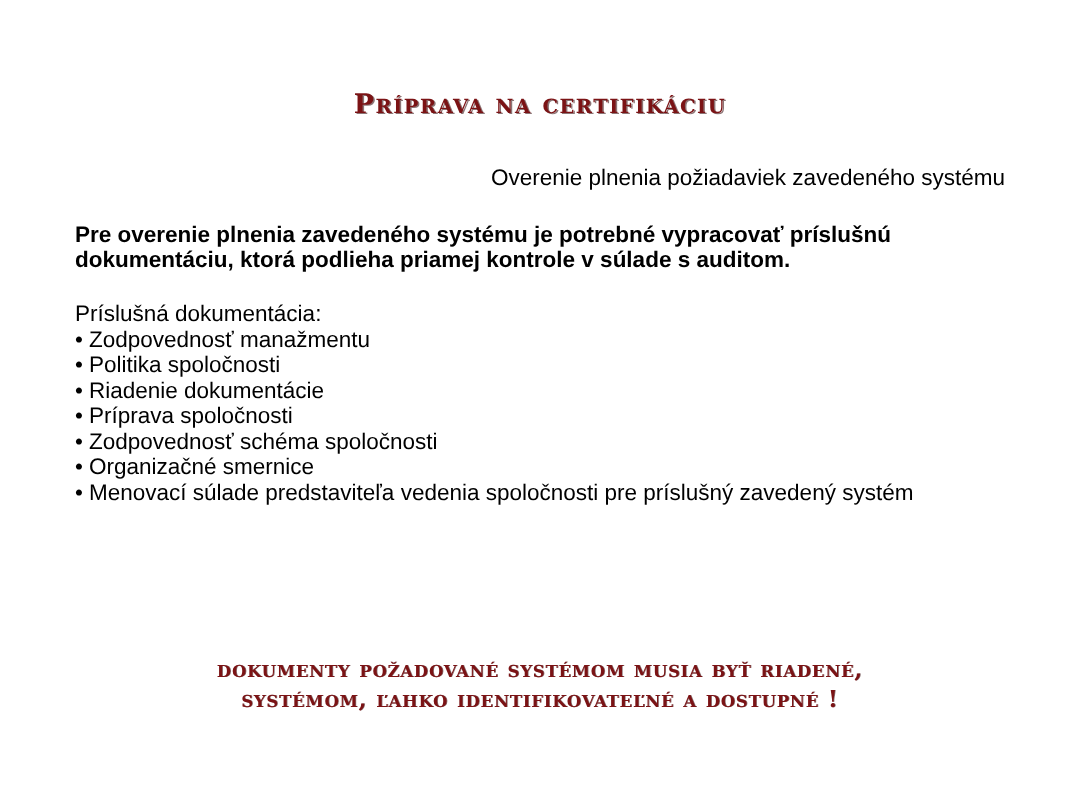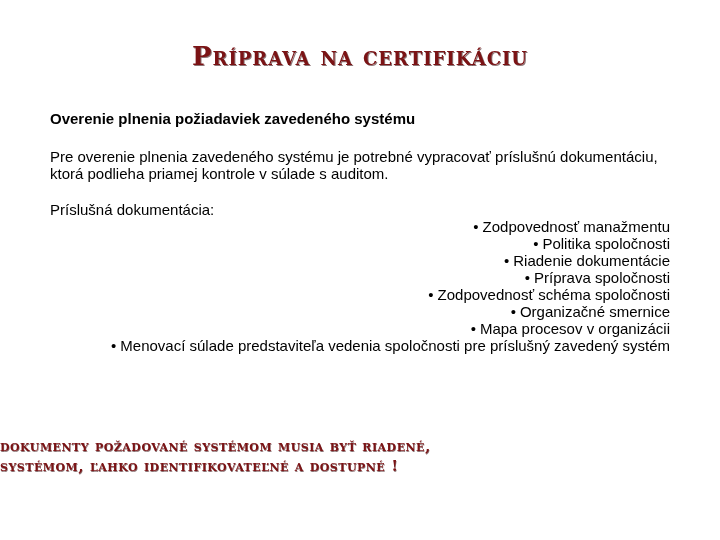--- a/index.html
+++ b/index.html
@@ -11,71 +11,73 @@
     position: relative;
     width: 720px;
     height: 540px;
     background: var(--bg, #ffffff);
     overflow: hidden;
     font-family: "Liberation Sans", sans-serif;
     color: var(--text, #000000);
   }
   .slide-title {
     position: absolute;
-    top: 42px;
+    top: 56px;
     left: 0;
     width: 720px;
     text-align: center;
     font-family: "DejaVu Serif", serif;
     font-weight: bold;
     font-variant: small-caps;
-    font-size: 26px;
+    font-size: 18px;
     line-height: 28px;
     letter-spacing: 1px;
     color: var(--accent, #7b1315);
     text-shadow: 1px 1px 0 rgba(46, 4, 5, 0.55);
   }
   .content {
     position: absolute;
     left: 50px;
     top: 110px;
     width: 620px;
     font-size: 15px;
     line-height: 17px;
   }
   .intro-heading {
-    font-weight: bold;
+    font-weight: normal;
     margin: 0;
+    text-align: right;
   }
   .paragraph {
     margin: 21px 0 0 0;
+    font-weight: bold;
   }
   .docs-heading {
     font-weight: normal;
     margin: 19px 0 0 0;
   }
   ul.bullet-list {
     list-style: none;
     margin: 0;
     padding: 0;
   }
   ul.bullet-list li {
     margin: 0;
     padding: 0;
-    text-align: right;
   }
   .bullet-marker {
     display: inline-block;
     margin-right: 4px;
   }
   .footer-statement {
     position: absolute;
     top: 436px;
     left: 0;
     width: 720px;
+    text-align: center;
     font-family: "DejaVu Serif", serif;
     font-weight: bold;
     font-variant: small-caps;
     font-size: 15.5px;
     line-height: 20px;
     letter-spacing: 0.5px;
     color: var(--accent, #7b1315);
     text-shadow: 0.5px 0.5px 0 rgba(46, 4, 5, 0.55);
   }
 </style>
@@ -107,23 +109,20 @@
       <li>
         <span class="bullet-marker">•</span><span>Príprava spoločnosti</span>
       </li>
       <li>
         <span class="bullet-marker">•</span><span>Zodpovednosť schéma spoločnosti</span>
       </li>
       <li>
         <span class="bullet-marker">•</span><span>Organizačné smernice</span>
       </li>
       <li>
-        <span class="bullet-marker">•</span><span>Mapa procesov v organizácii</span>
-      </li>
-      <li>
         <span class="bullet-marker">•</span><span>Menovací súlade predstaviteľa vedenia spoločnosti pre príslušný zavedený systém</span>
       </li>
     </ul>
 
   </div>
 
   <div class="footer-statement">
     <div>dokumenty požadované systémom musia byť riadené,</div>
     <div>systémom, ľahko identifikovateľné a dostupné !</div>
   </div>

